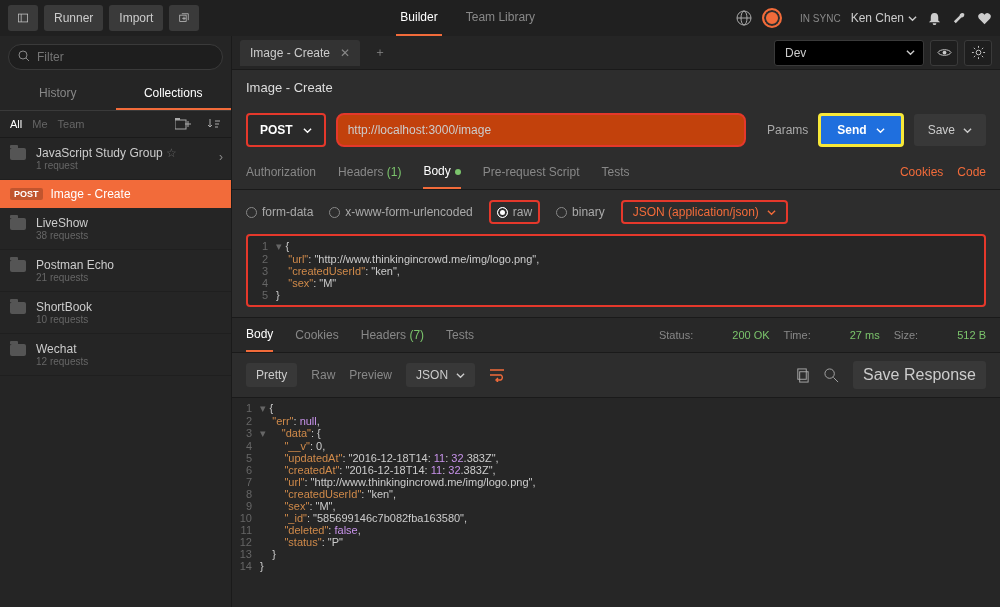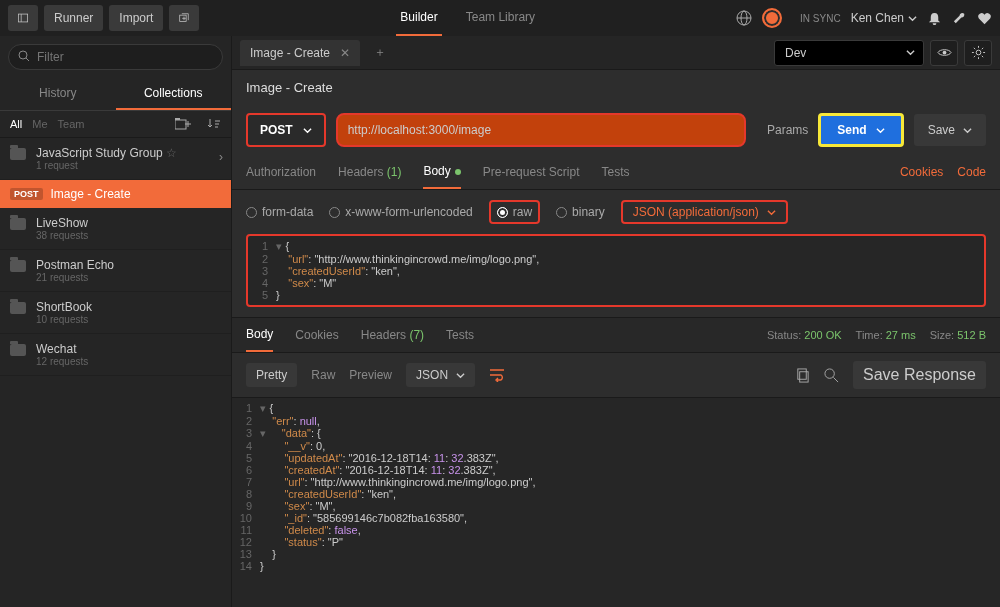--- a/index.html
+++ b/index.html
@@ -86,21 +86,21 @@
 .tok-punc { color: #ccc; }
 .tok-num { color: #c792ea; }
 .tok-bool { color: #c792ea; }
 .tok-null { color: #c792ea; }
 .fold { color: #666; margin-right: 4px; }
 
 .resp-tabs { display: flex; gap: 22px; padding: 0 14px; border-top: 1px solid #1a1a1a; border-bottom: 1px solid #1a1a1a; align-items: center; background:#282828; }
 .resp-tabs div { padding: 9px 0; color: #888; cursor: pointer; font-size: 12px; }
 .resp-tabs div.active { color: #fff; border-bottom: 2px solid #f26b3a; }
 .resp-tabs .status-area { margin-left: auto; display: flex; gap: 14px; font-size: 11px; color: #888; }
-.status-area b { color: #7bc46c; font-weight: normal; }
+.status-area b { color: #7bc46c; font-weight: normal; margin-left: 36px; }
 
 .resp-toolbar { display: flex; align-items: center; gap: 14px; padding: 8px 14px; border-bottom: 1px solid #1a1a1a; }
 .resp-toolbar .vbtn { background: #383838; padding: 5px 10px; border-radius: 3px; color: #ccc; font-size: 12px; cursor:pointer; }
 .resp-toolbar .vlink { color: #888; font-size: 12px; cursor: pointer; }
 .format-sel { background: #383838; padding: 5px 10px; border-radius: 3px; color: #ccc; display: flex; align-items: center; gap: 8px; font-size: 12px; }
 .wrap-icon { color: #f26b3a; font-size: 14px; }
 .resp-toolbar .sp { flex: 1; }
 .save-resp { background: #383838; padding: 5px 10px; border-radius: 3px; color: #ccc; font-size: 16px; cursor: pointer; }
 
 .resp-code { background: #262626; font-family: Menlo, Consolas, monospace; font-size: 11px; padding: 4px 0; flex: 1; overflow: auto; }

